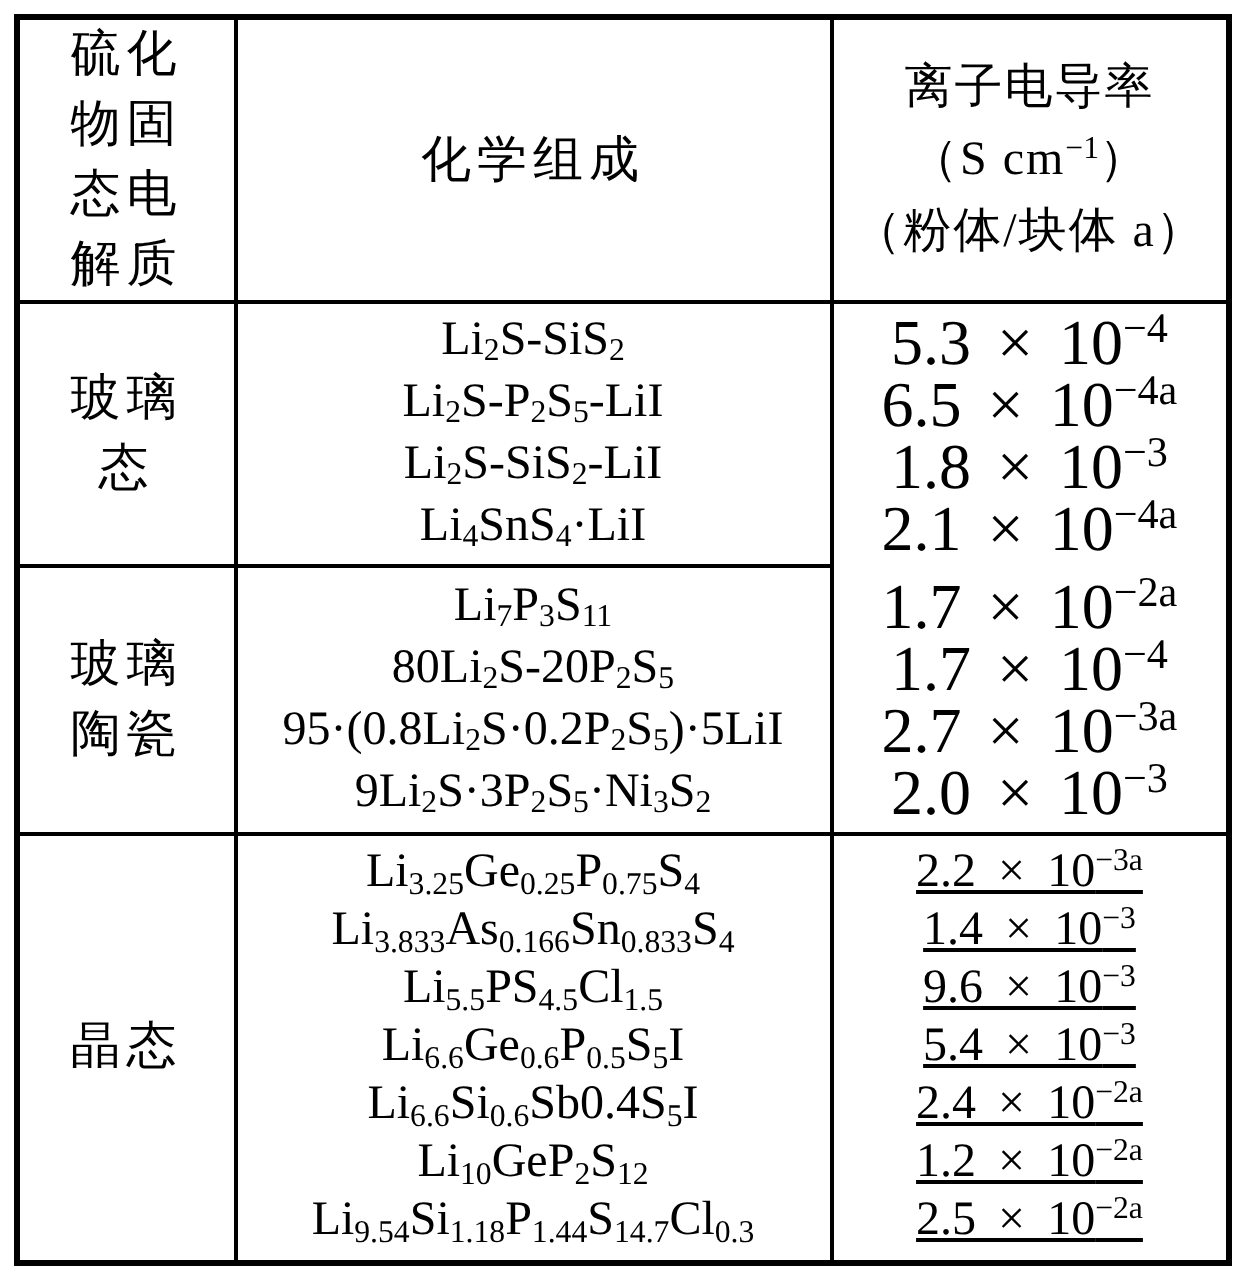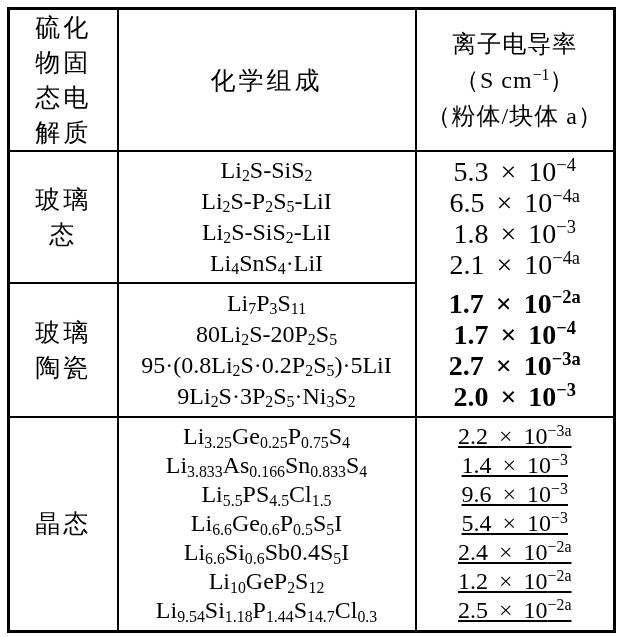--- a/index.html
+++ b/index.html
@@ -31,24 +31,24 @@
   tr.r3{height:214px;}
 
   .cjk{font-size:25px;letter-spacing:3px;line-height:35px;}
   .condh{font-size:24px;letter-spacing:1px;line-height:36px;}
   .condh .latin{letter-spacing:1px;}
 
   .formulas{font-size:24px;margin-left:48px;}
   .fl{line-height:31px;}
   .r3 .fl{line-height:29px;}
 
-  .valcell{vertical-align:top;font-size:28px;}
+  .valcell{vertical-align:top;font-size:32px;}
   .sec{display:flex;flex-direction:column;justify-content:center;}
   .sec1{height:131px;}
-  .sec2{height:133px;font-weight:bold;}
+  .sec2{height:133px;}
   .vl{line-height:31px;word-spacing:5px;}
   .valcell3{font-size:24px;}
   .valcell3 .vl{line-height:29px;text-decoration:underline;}
 
   sub{font-size:66%;letter-spacing:0;position:relative;top:0.22em;vertical-align:baseline;line-height:0;}
   sup{font-size:66%;letter-spacing:0;position:relative;top:-0.5em;vertical-align:baseline;line-height:0;}
 </style>
 </head>
 <body>
 

